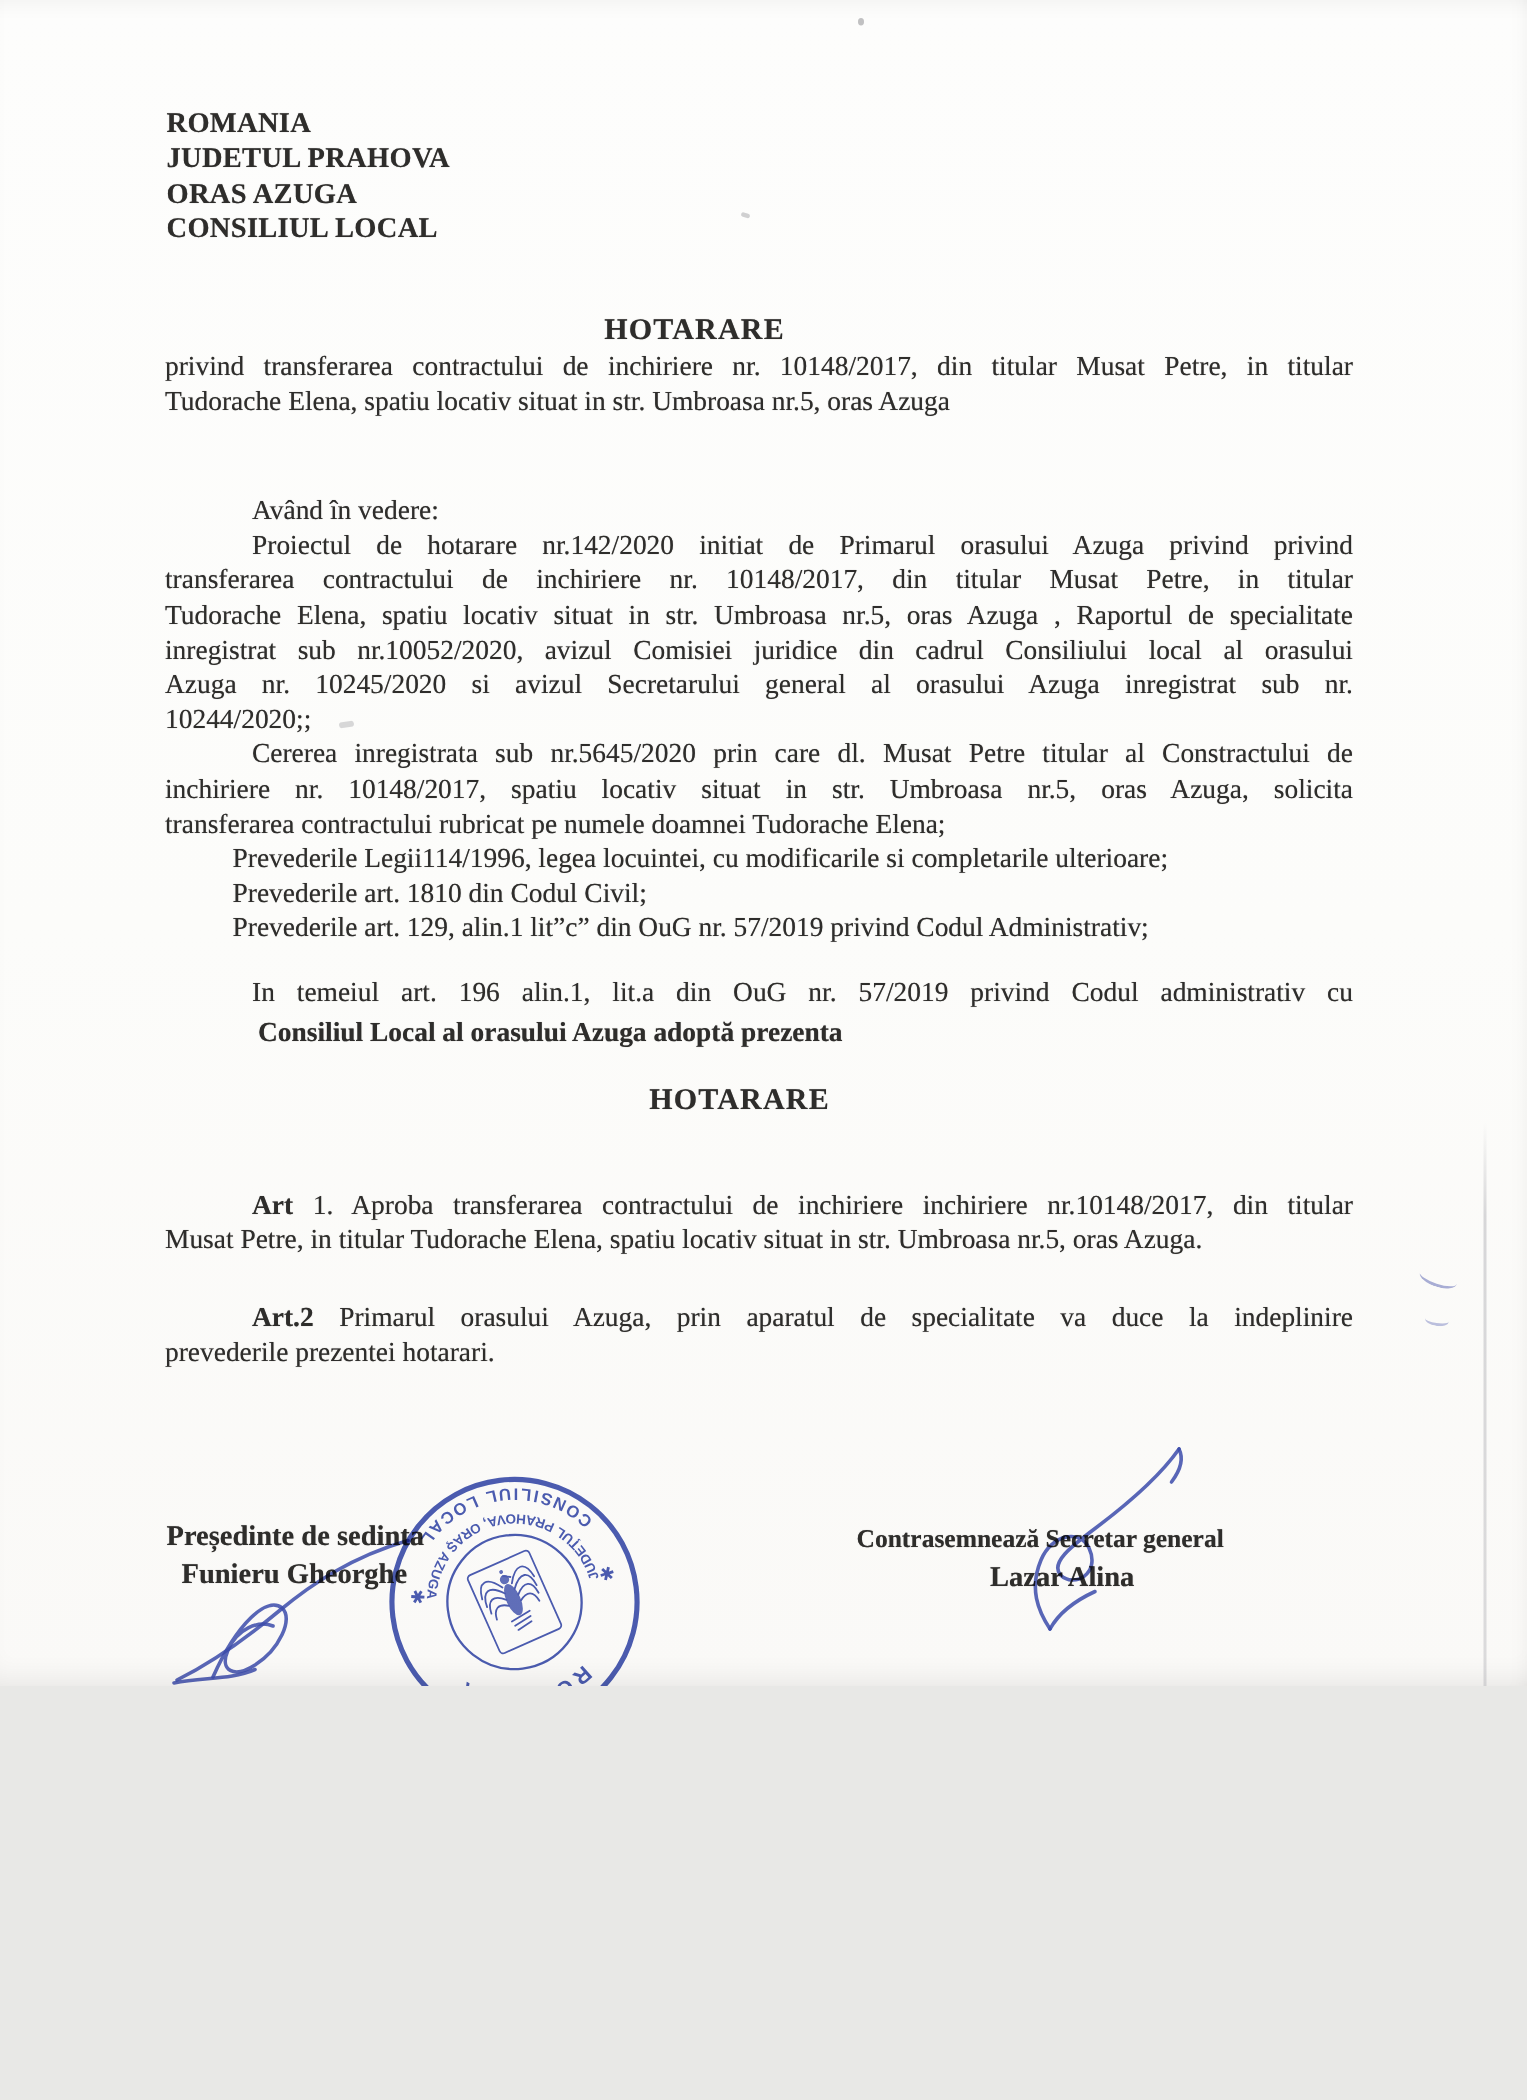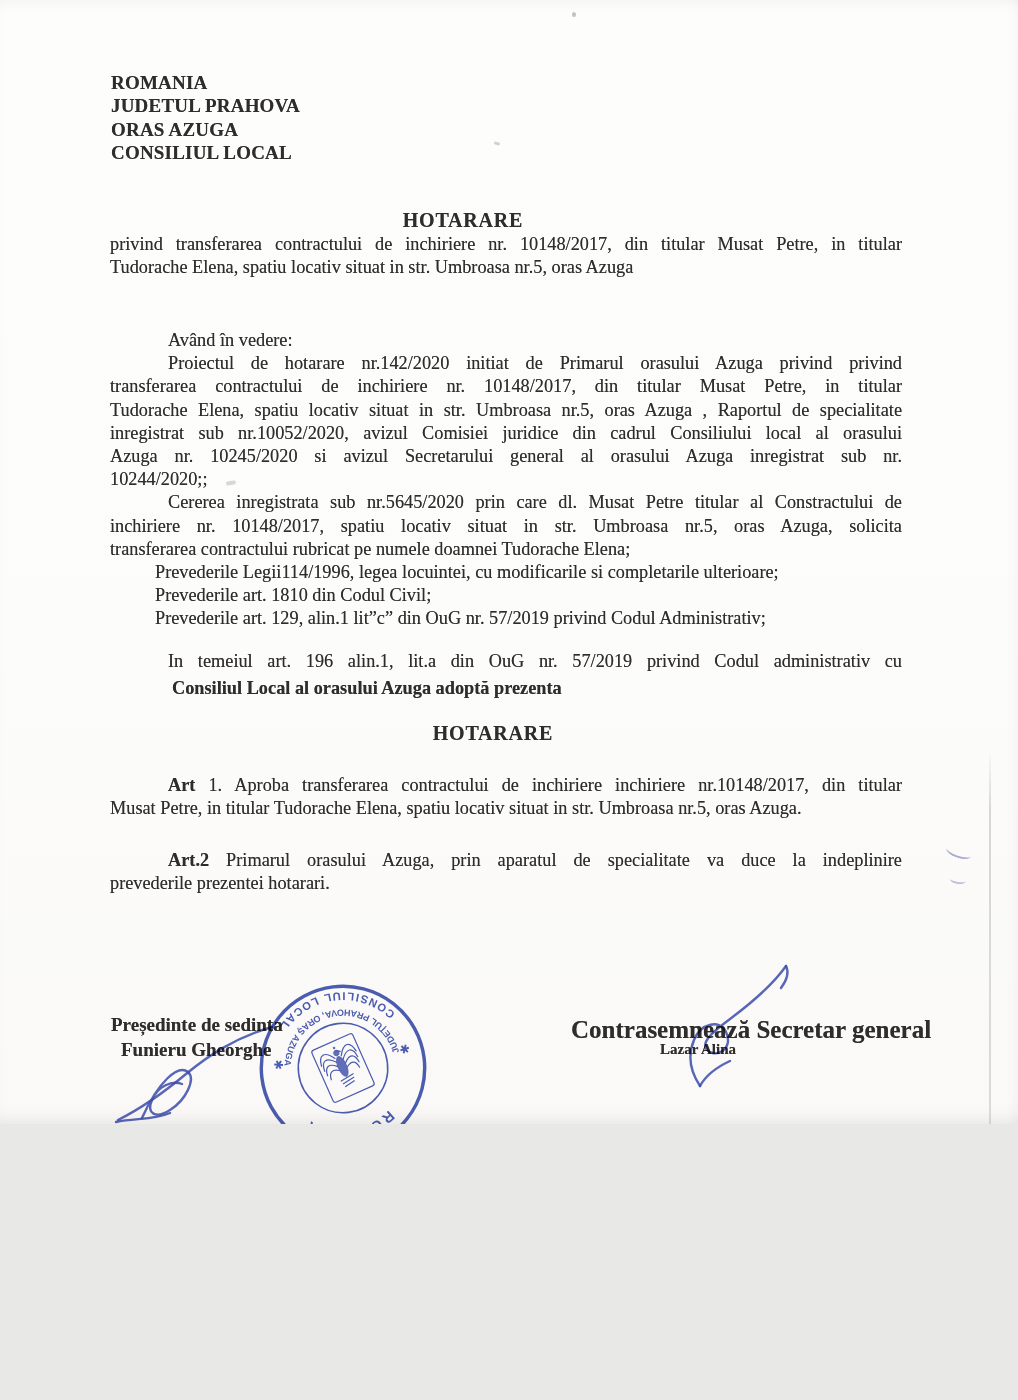--- a/index.html
+++ b/index.html
@@ -20,27 +20,27 @@
   .subtitle{ position:absolute; left:110px; top:233px; width:792px; font-size:18.3px; line-height:23.2px; }
   
   .flow{ position:absolute; left:110px; top:329px; width:792px; font-size:18.3px; line-height:23.2px; }
   .jl{ text-align:justify; text-align-last:justify; }
   .ll{ text-align-last:left; }
   .ind{ text-indent:58px; }
   .ind2{ text-indent:45px; }
   .t2wrap{ width:766px; margin-top:22px; text-align:center; font-weight:bold; font-size:20px; letter-spacing:.8px; }
   .adopta{ margin-top:4px; font-weight:bold; text-indent:62px; }
   .mt-temei{ margin-top:19px; }
-  .mt-art1{ margin-top:29px; }
+  .mt-art1{ margin-top:47px; }
   .mt-art2{ margin-top:28px; }
   
   .sig-left-role{ position:absolute; left:111px; top:1014px; font-weight:bold; font-size:19px; }
   .sig-left-name{ position:absolute; left:121px; top:1039px; font-weight:bold; font-size:19px; }
-  .sig-right-role{ position:absolute; left:571px; top:1016px; font-weight:bold; font-size:25px; }
-  .sig-right-name{ position:absolute; left:660px; top:1041px; font-weight:bold; font-size:15px; }
+  .sig-right-role{ position:absolute; left:571px; top:1016px; font-weight:bold; font-size:17px; }
+  .sig-right-name{ position:absolute; left:660px; top:1041px; font-weight:bold; font-size:19px; }
   .date-line{ position:absolute; left:111px; top:1128px; font-weight:bold; font-size:19px; }
   .nr-line{ position:absolute; left:111px; top:1153px; font-weight:bold; font-size:19px; }
   
   .ink{ position:absolute; mix-blend-mode:multiply; }
   .sig-ink path{ fill:none; stroke:#3d4db0; stroke-width:2.4; stroke-linecap:round; opacity:.85; }
   .stamp{ left:257px; top:982px; width:172px; height:172px; opacity:.92; }
   .stamp .ring-stroke{ fill:none; stroke:#3c4fae; }
   .stamp text{ fill:#3c4fae; font-family:"Liberation Sans","DejaVu Sans",sans-serif; font-weight:bold; }
   .eagle{ stroke:#3c4fae; fill:none; stroke-width:1.4; stroke-linecap:round; }
   .eagle-fill{ fill:#3c4fae; stroke:none; opacity:.88; }

